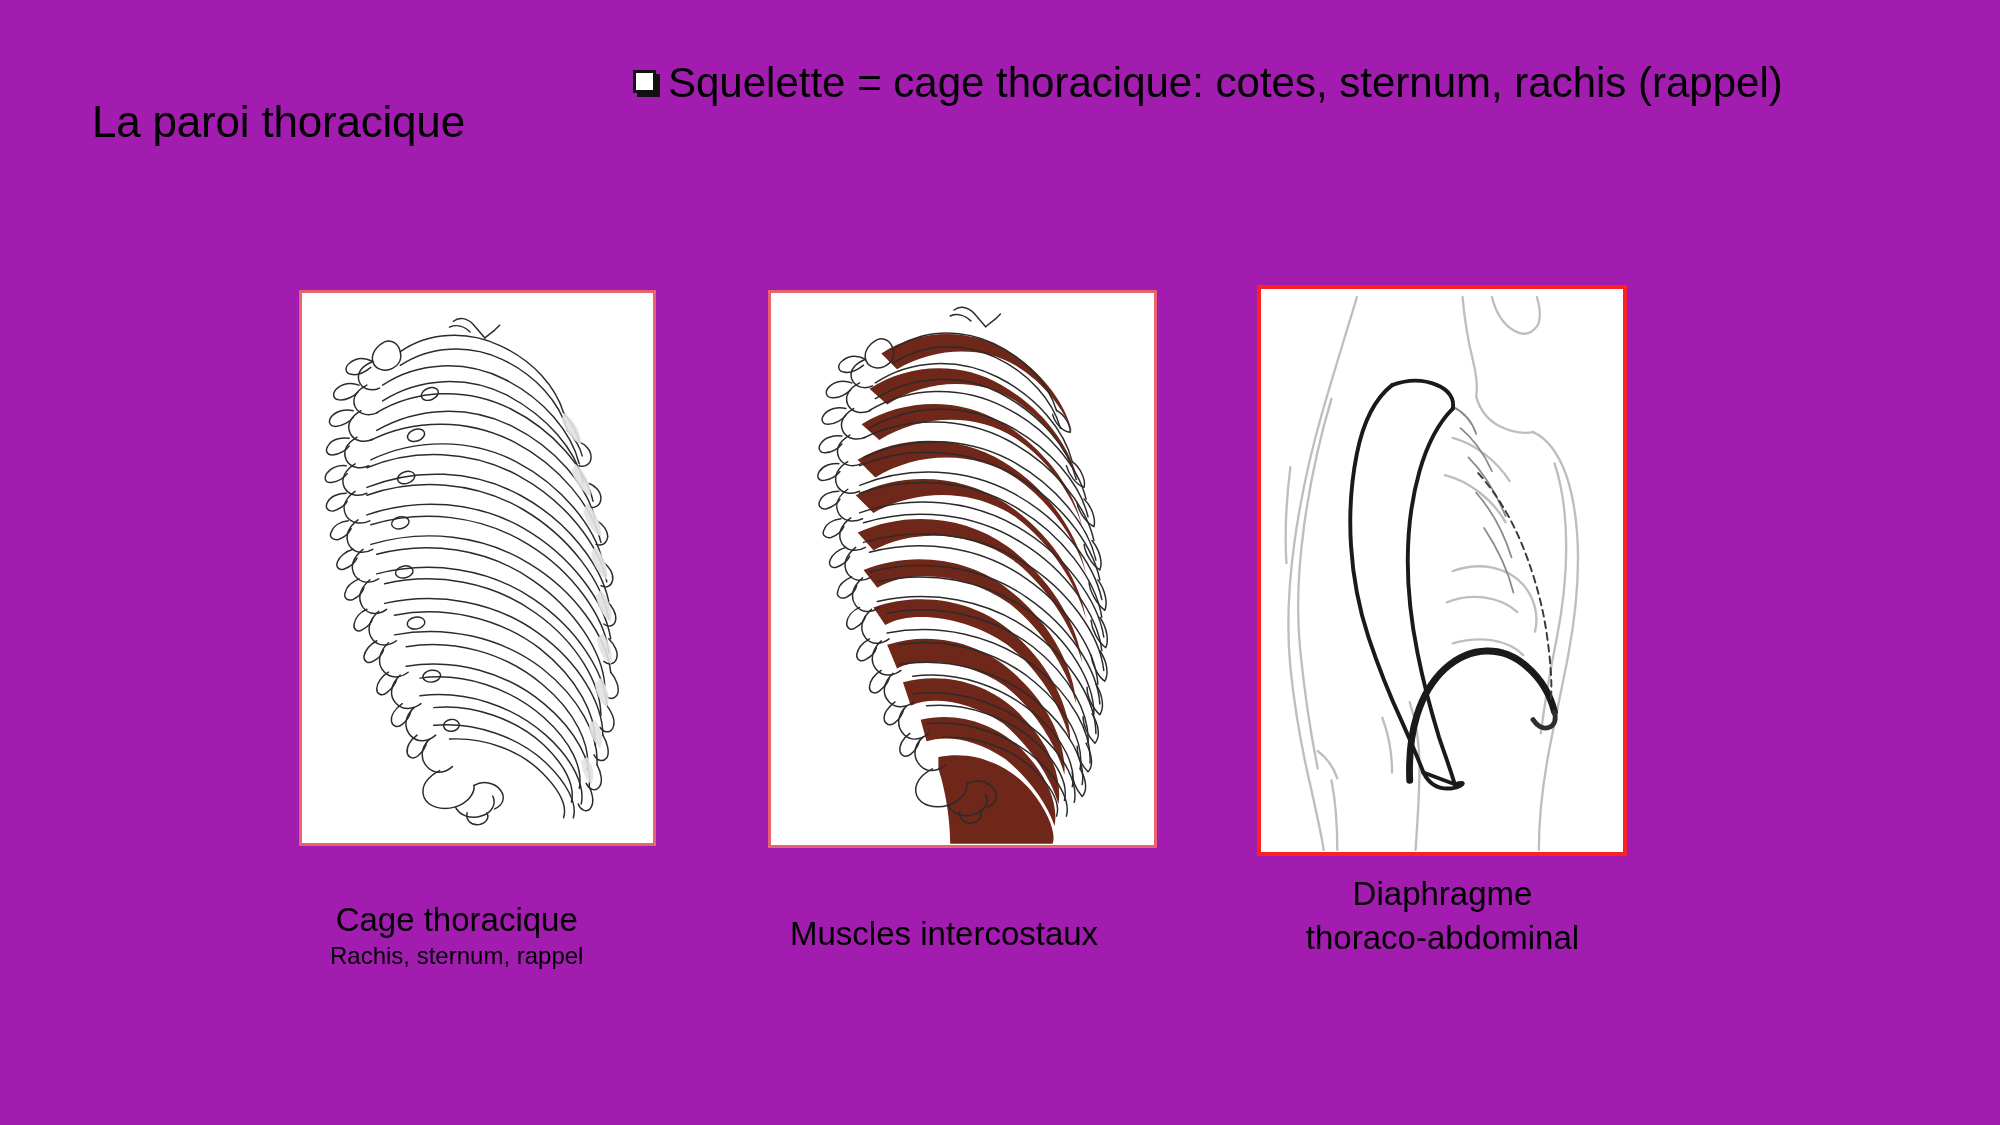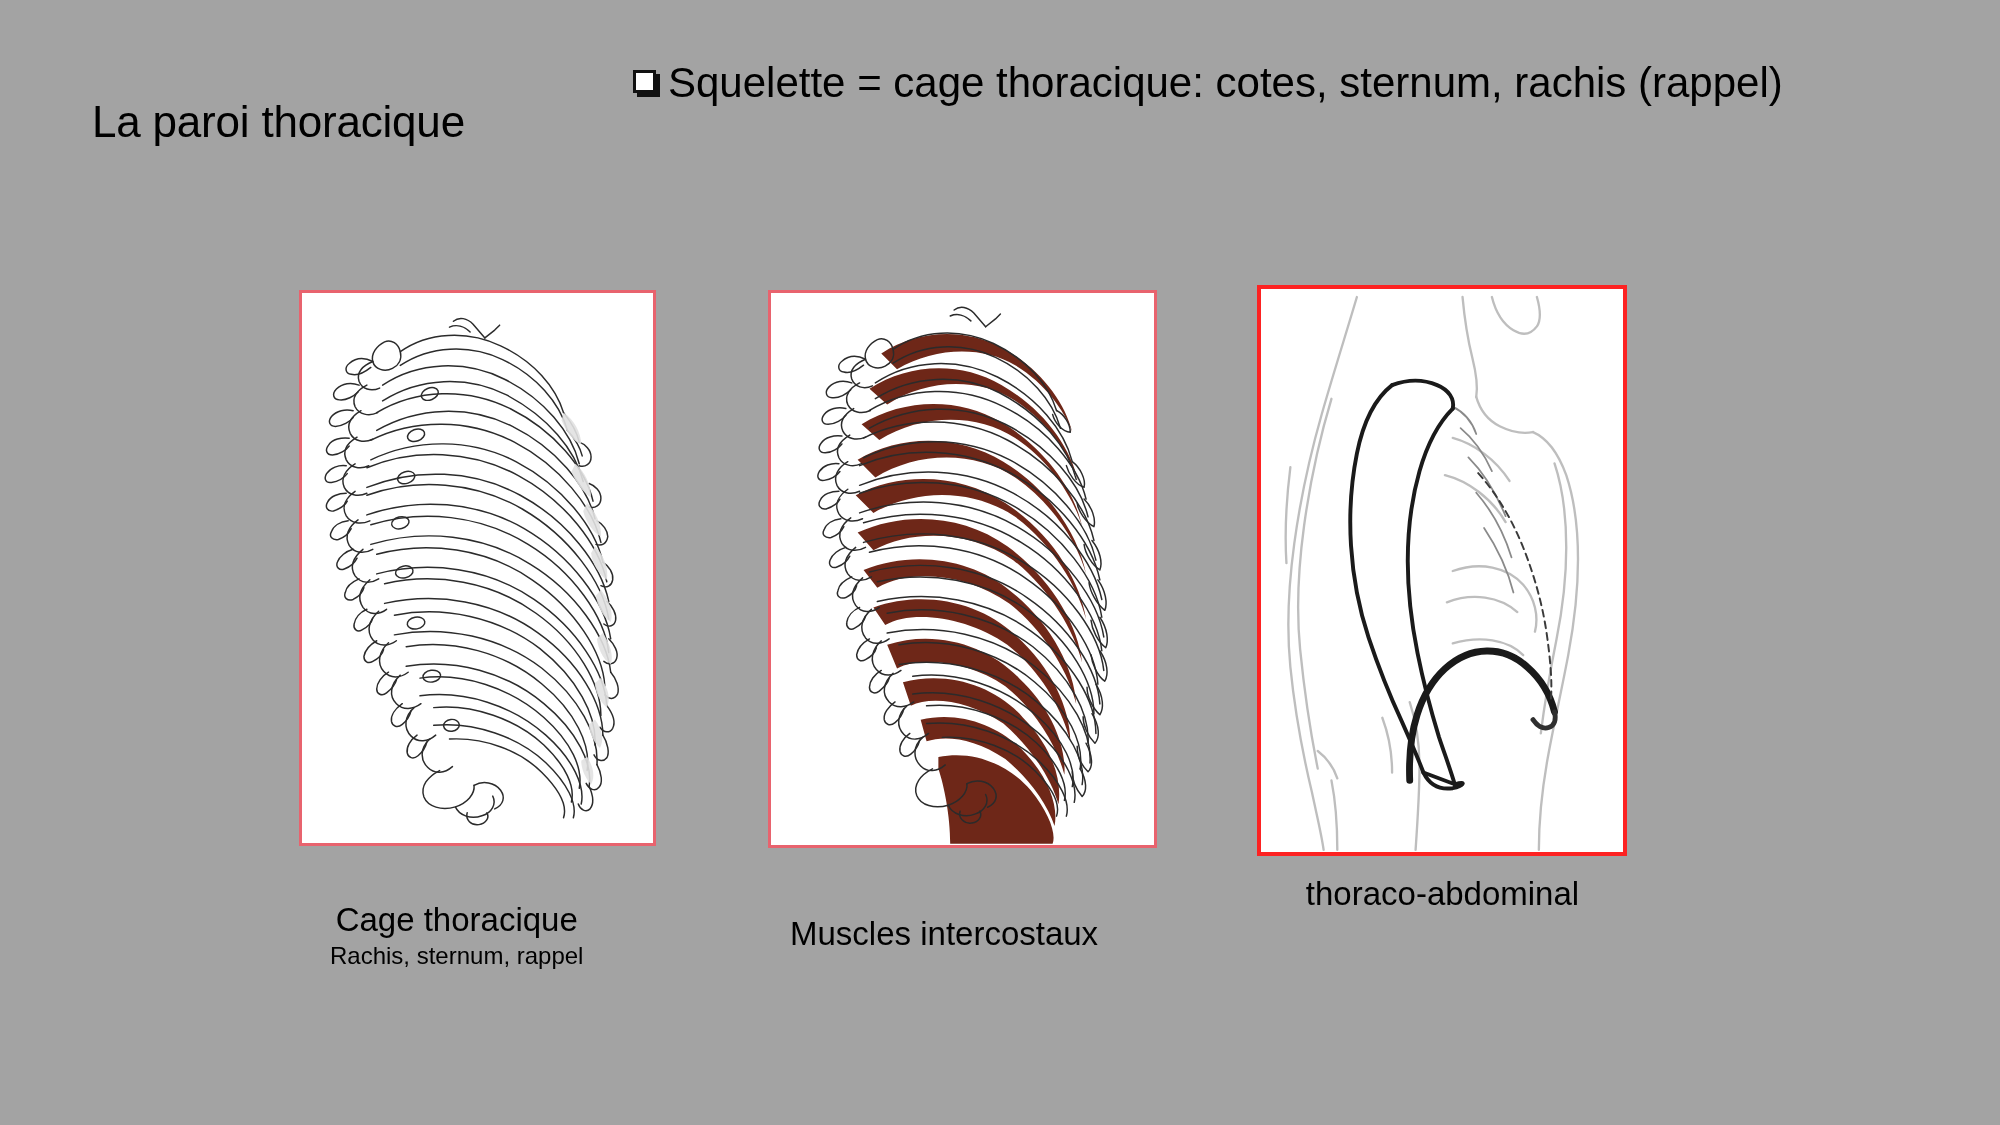--- a/index.html
+++ b/index.html
@@ -9,21 +9,21 @@
     background: #ffffff;
   }
   body {
     font-family: "Liberation Sans", sans-serif;
     color: #000000;
   }
   #slide {
     position: relative;
     width: 2000px;
     height: 1125px;
-    background: #a3a3a3;
+    background: #a21caf;
     overflow: hidden;
   }
 
   
   #slide-title {
     position: absolute;
     left: 92px;
     top: 98px;
     width: 520px;
     font-family: "Liberation Sans", sans-serif;
@@ -466,16 +466,17 @@
   <div class="caption" id="caption-ribcage">
     <div class="cap-main">Cage thoracique</div>
     <div class="cap-sub">Rachis, sternum, rappel</div>
   </div>
 
   <div class="caption" id="caption-muscles">
     <div class="cap-main">Muscles intercostaux</div>
   </div>
 
   <div class="caption" id="caption-diaphragm">
+    <div class="cap-main">Diaphragme</div>
     <div class="cap-main">thoraco-abdominal</div>
   </div>
 
 </div>
 
 </body></html>

